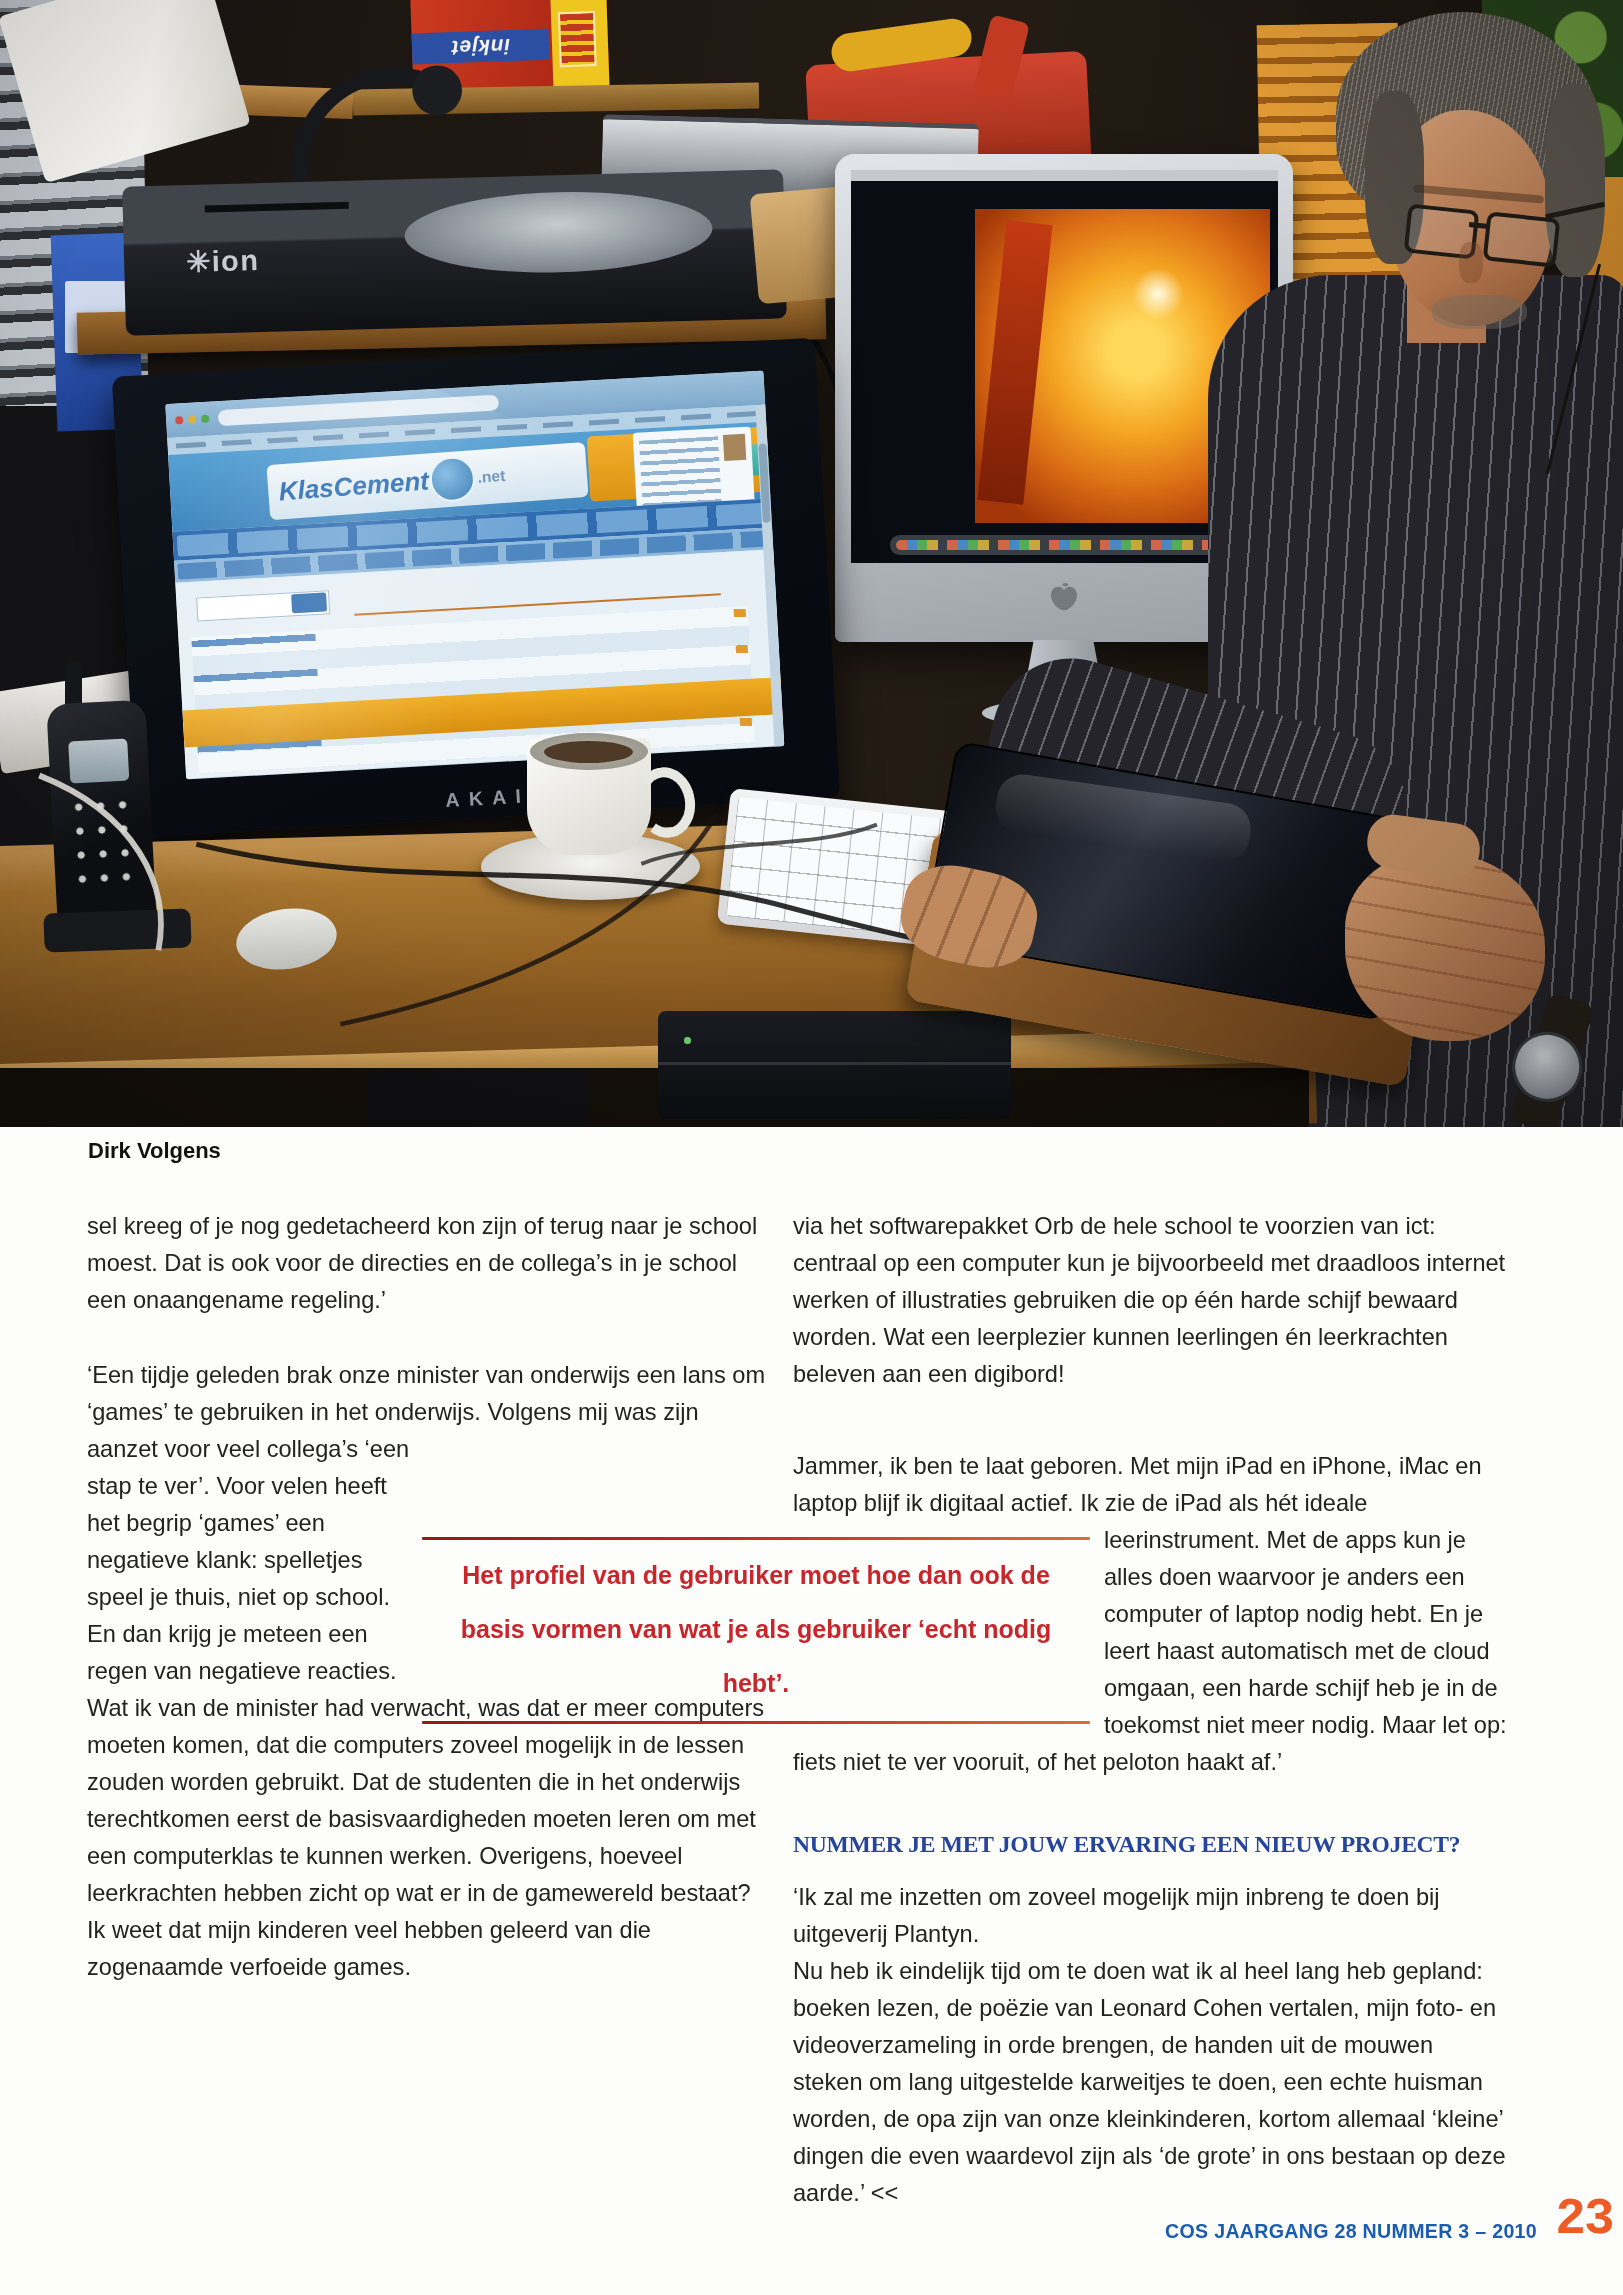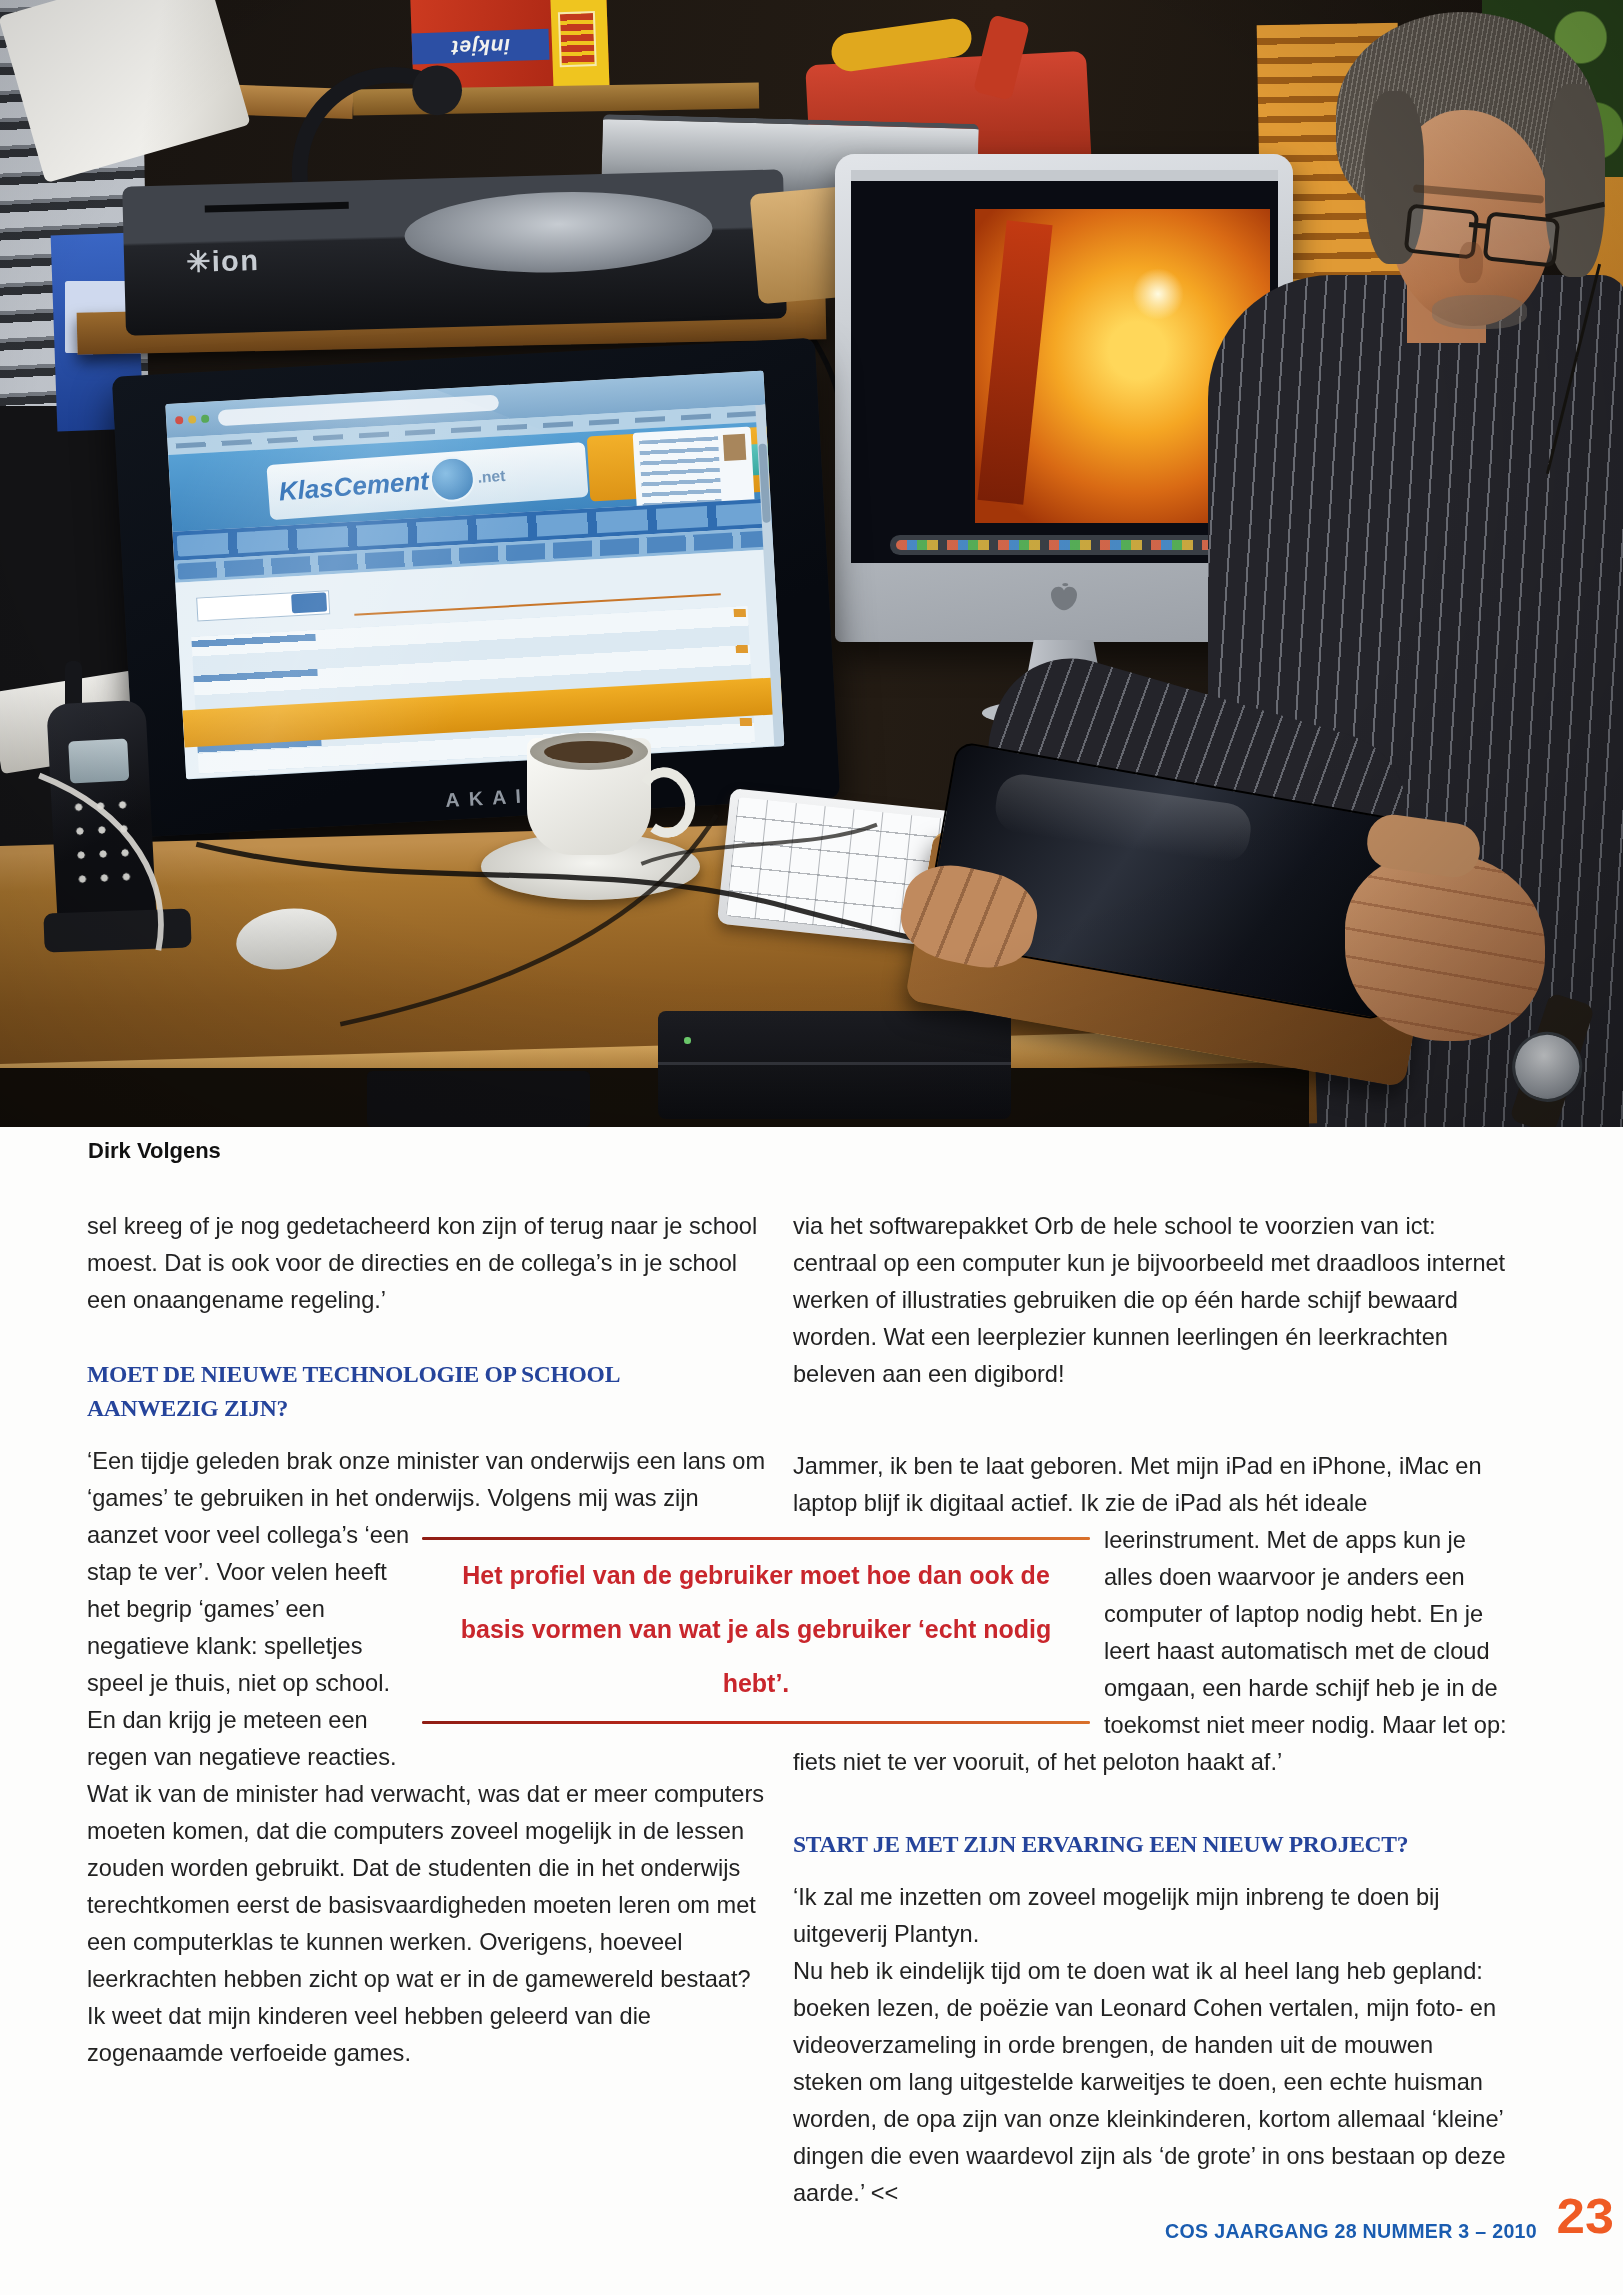--- a/index.html
+++ b/index.html
@@ -246,21 +246,20 @@
 
     <div class="ph" style="inset:0;pointer-events:none;background:radial-gradient(ellipse at 45% 40%,rgba(0,0,0,0) 55%,rgba(0,0,0,.3) 100%);"></div>
   </div>
 
   <div class="caption">Dirk Volgens</div>
 
   <div class="colL">
     <p class="bodyp">
       <span>sel kreeg of je nog gedetacheerd kon zijn of terug naar je school moest. Dat is ook voor de directies en de collega’s in je school een onaangename regeling.’</span>
     </p>
-    <h2 class="head h1">MOET DE NIEUWE TECHNOLOGIE OP SCHOOL AANWEZIG ZIJN?</h2>
     <p class="bodyp tight">
       <span>‘Een tijdje geleden brak onze minister van onderwijs een lans om ‘games’ te gebruiken in het onderwijs. Volgens mij was zijn </span><span class="float-r"></span><span>aanzet voor veel collega’s ‘een stap te ver’. Voor velen heeft het begrip ‘games’ een negatieve klank: spelletjes speel je thuis, niet op school. En dan krijg je meteen een regen van negatieve reacties.</span>
     </p>
     <p class="bodyp subline">
       <span>Wat ik van de minister had verwacht, was dat er meer compu­ters moeten komen, dat die computers zoveel mogelijk in de lessen zouden worden gebruikt. Dat de studenten die in het onderwijs terechtkomen eerst de basisvaardigheden moeten leren om met een computerklas te kunnen werken. Overigens, hoeveel leerkrachten hebben zicht op wat er in de gamewereld bestaat? Ik weet dat mijn kinderen veel hebben geleerd van die zogenaamde verfoeide games.</span>
     </p>
   </div>
 
   <div class="pullquote">
     <div class="pq-rule"></div>
@@ -268,21 +267,21 @@
     <div class="pq-rule"></div>
   </div>
 
   <div class="colR">
     <p class="bodyp" style="margin-bottom:55px;">
       <span>via het softwarepakket Orb de hele school te voorzien van ict: centraal op een computer kun je bijvoorbeeld met draadloos internet werken of illustraties gebruiken die op één harde schijf bewaard worden. Wat een leerplezier kunnen leerlingen én leerkrachten beleven aan een digibord!</span>
     </p>
     <p class="bodyp" style="margin-bottom:46px;margin-top:9px;">
       <span>Jammer, ik ben te laat geboren. Met mijn iPad en iPhone, iMac en laptop blijf ik digitaal actief. Ik zie de iPad als hét ideale </span><span class="float-l"></span><span>leerinstrument. Met de apps kun je alles doen waarvoor je anders een computer of laptop nodig hebt. En je leert haast automa­tisch met de cloud omgaan, een harde schijf heb je in de toekomst niet meer nodig. Maar let op: fiets niet te ver vooruit, of het peloton haakt af.’</span>
     </p>
-    <h2 class="head">START JE MET ZIJN ERVARING EEN NIEUW PROJECT?</h2>
+    <h2 class="head">NUMMER JE MET JOUW ERVARING EEN NIEUW PROJECT?</h2>
     <p class="bodyp subline">
       <span>‘Ik zal me inzetten om zoveel mogelijk mijn inbreng te doen bij uitgeverij Plantyn.</span>
     </p>
     <p class="bodyp subline">
       <span>Nu heb ik eindelijk tijd om te doen wat ik al heel lang heb gepland: boeken lezen, de poëzie van Leonard Cohen vertalen, mijn foto- en videoverzameling in orde brengen, de handen uit de mouwen steken om lang uitgestelde karweitjes te doen, een echte huisman worden, de opa zijn van onze kleinkinderen, kortom allemaal ‘kleine’ dingen die even waardevol zijn als ‘de grote’ in ons bestaan op deze aarde.’ &lt;&lt;</span>
     </p>
   </div>
 
   <div class="footer-line">COS JAARGANG 28 NUMMER 3 – 2010</div>
   <div class="page-num">23</div>

